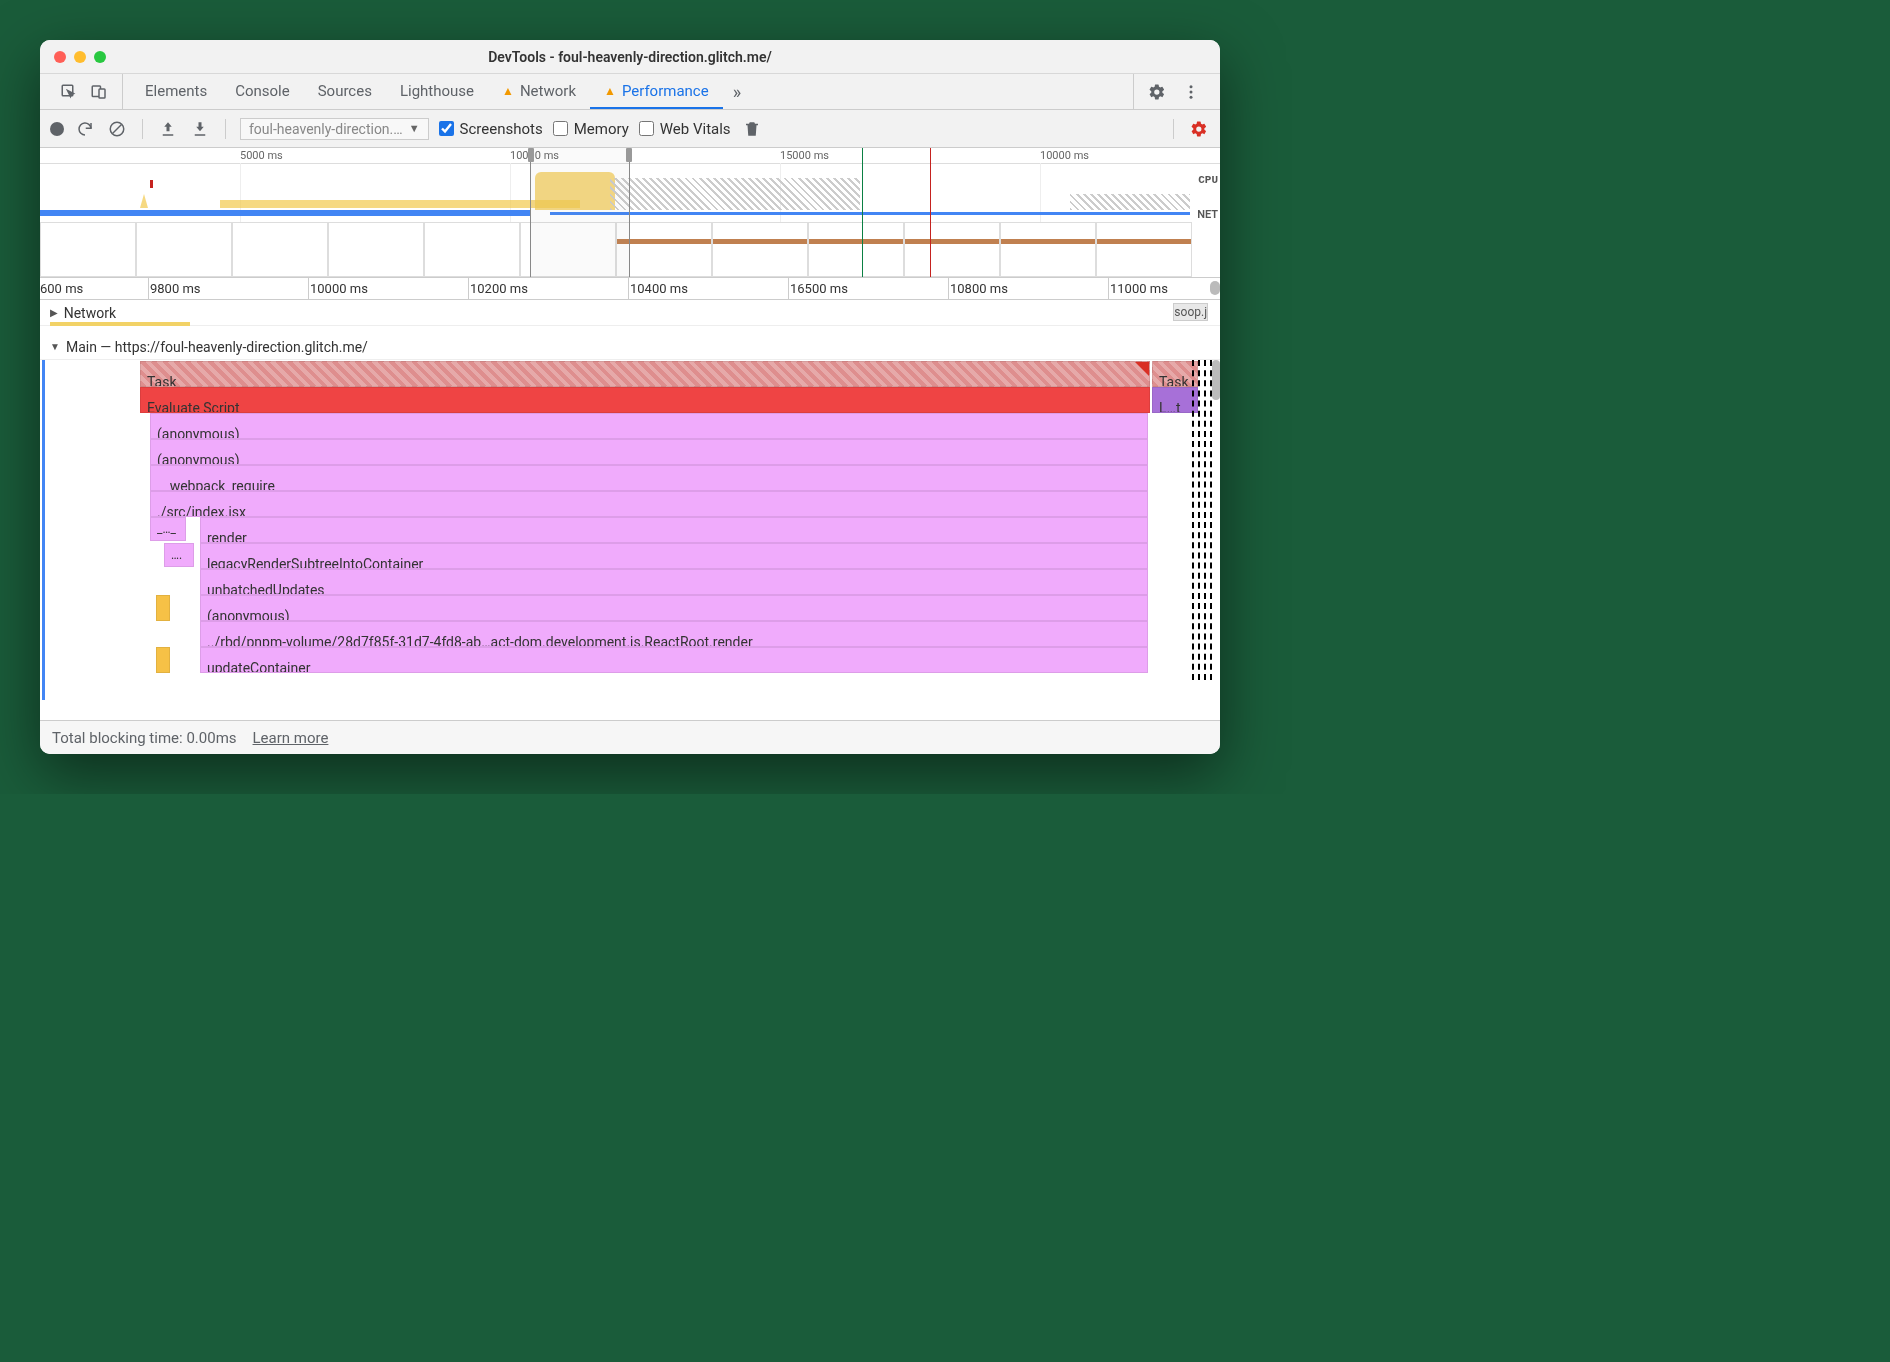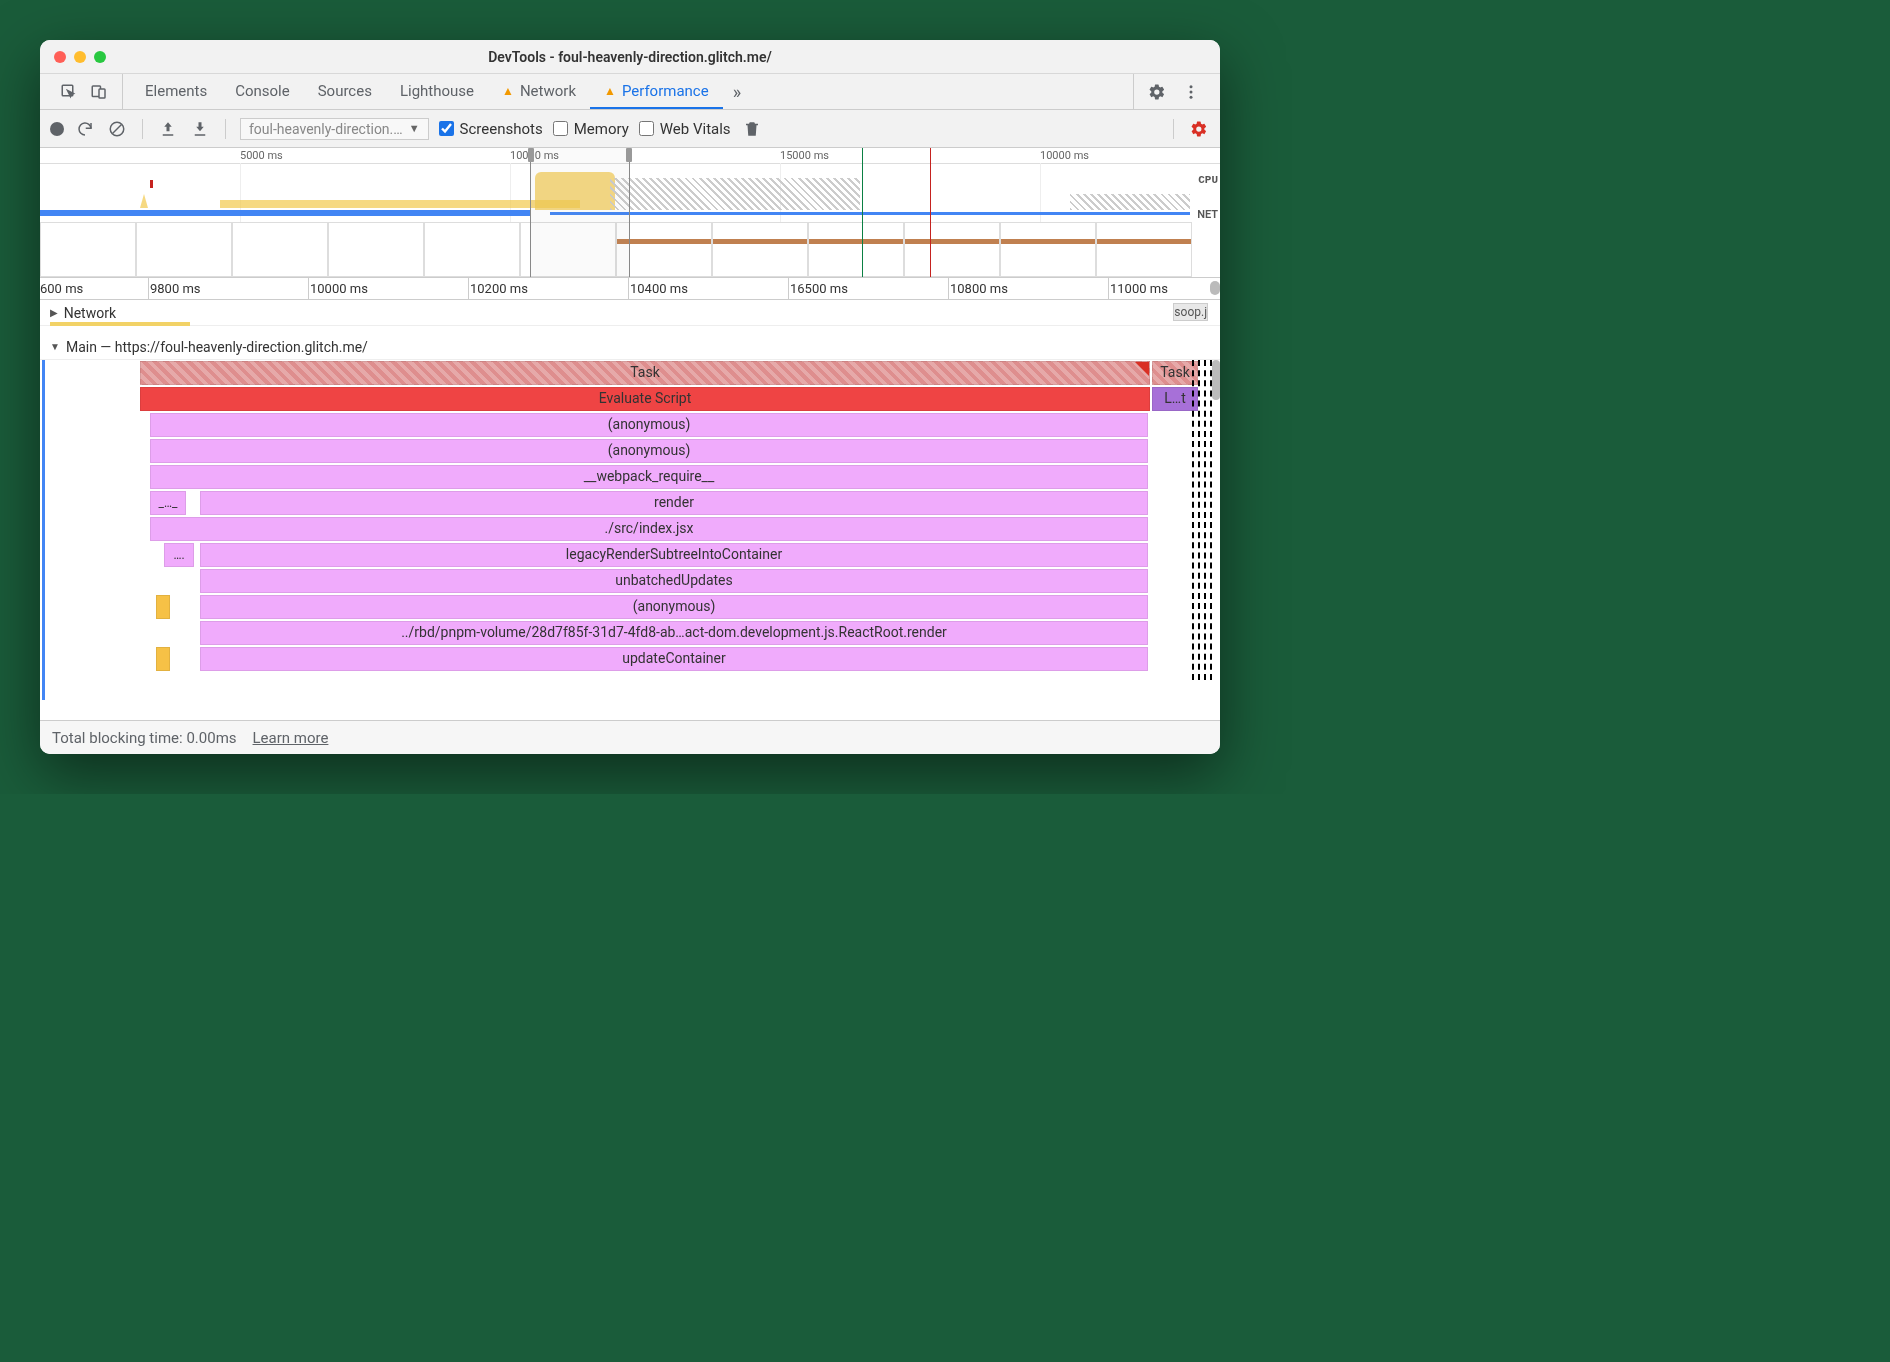--- a/index.html
+++ b/index.html
@@ -153,25 +153,24 @@
 .tri { font-size: 10px; color: #555; }
 .track-network { position:relative; }
 .track-network .nw-pill { position:absolute; right:12px; top:3px; font-size:12px; background:#e8e8e8; padding:1px 0; border:1px solid #ccc; color:#555;margin-left:41px; }
 .track-network .nw-bar { position:absolute; left:10px; top:22px; height:4px; width:140px; background:#f2d266; }
 
 .main-track { padding-bottom: 4px; }
 .main-rows { position:relative; padding-left: 4px; }
 .flame-row { height: 26px; position: relative; }
 .flame-bar {
   position:absolute; top:1px; height:24px;
-  font-size: 14px; padding: 2px 6px;
+  font-size: 14px; padding: 12px 6px;
   overflow:hidden; white-space:nowrap; text-overflow:ellipsis;
   border:1px solid rgba(0,0,0,0.08);
   color: #333;
-  text-align: center;
 }
 .c-task { background:#e6a9a9; background-image: repeating-linear-gradient(45deg, rgba(200,60,60,0.25), rgba(200,60,60,0.25) 4px, transparent 4px, transparent 8px); }
 .c-task-corner::after{ content:""; position:absolute; right:0; top:0; border-top:14px solid #d93025; border-left:14px solid transparent; }
 .c-script { background:#ef4444; }
 .c-purple { background:#a770d8; }
 .c-func { background:#f0abfc; }
 .c-small { background:#f6c146; }
 .side-thin { position:absolute; top:0; width:3px; }
 .side-main { left: 2px; background:#4285f4; height: 340px; }
 .far-right-dashes { position:absolute; right:6px; top:0; bottom:0; width:22px; pointer-events:none; }
@@ -396,26 +395,26 @@
         <div class="flame-row">
             <div class="flame-bar c-func" style="left:106px;right:72px">(anonymous)</div>
           </div>
         <div class="flame-row">
             <div class="flame-bar c-func" style="left:106px;right:72px">(anonymous)</div>
           </div>
         <div class="flame-row">
             <div class="flame-bar c-func" style="left:106px;right:72px">__webpack_require__</div>
           </div>
         <div class="flame-row">
+            <div class="flame-bar c-func" style="left:106px;right:72px">./src/index.jsx</div>
+          </div>
+        <div class="flame-row">
           <div class="flame-bar c-func" style="left:106px;width:36px;font-size:12px;padding-top:4px">_…_</div>
           <div class="flame-bar c-func" style="left:156px;right:72px">render</div>
         </div>
-        <div class="flame-row">
-            <div class="flame-bar c-func" style="left:106px;right:72px">./src/index.jsx</div>
-          </div>
         <div class="flame-row">
           <div class="flame-bar c-func" style="left:120px;width:30px;font-size:12px;padding-top:4px">….</div>
           <div class="flame-bar c-func" style="left:156px;right:72px">legacyRenderSubtreeIntoContainer</div>
         </div>
         <div class="flame-row">
             <div class="flame-bar c-func" style="left:156px;right:72px">unbatchedUpdates</div>
           </div>
         <div class="flame-row">
           <div class="flame-bar c-small" style="left:112px;width:8px"></div>
           <div class="flame-bar c-func" style="left:156px;right:72px">(anonymous)</div>

